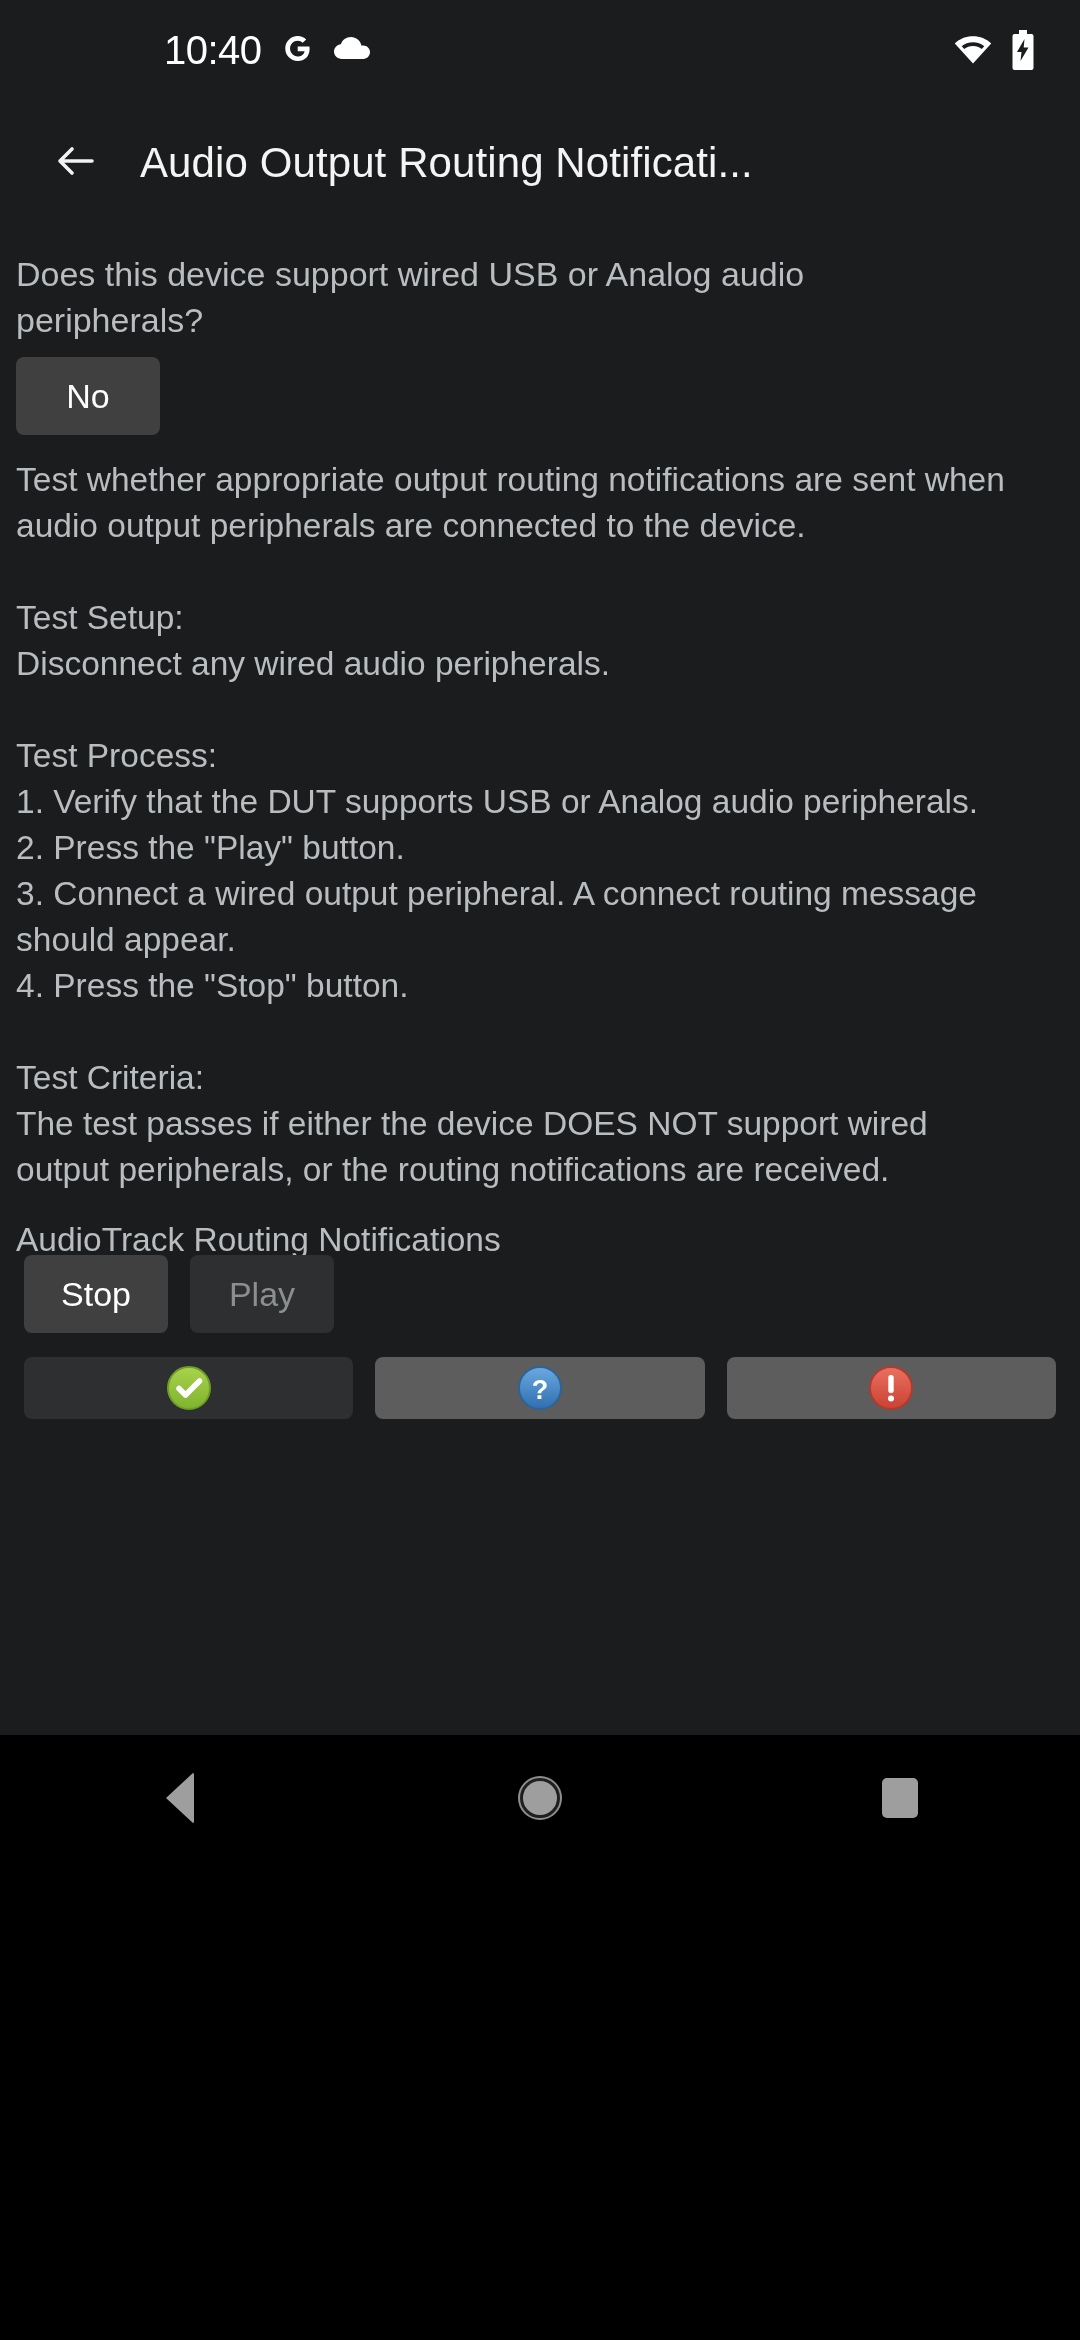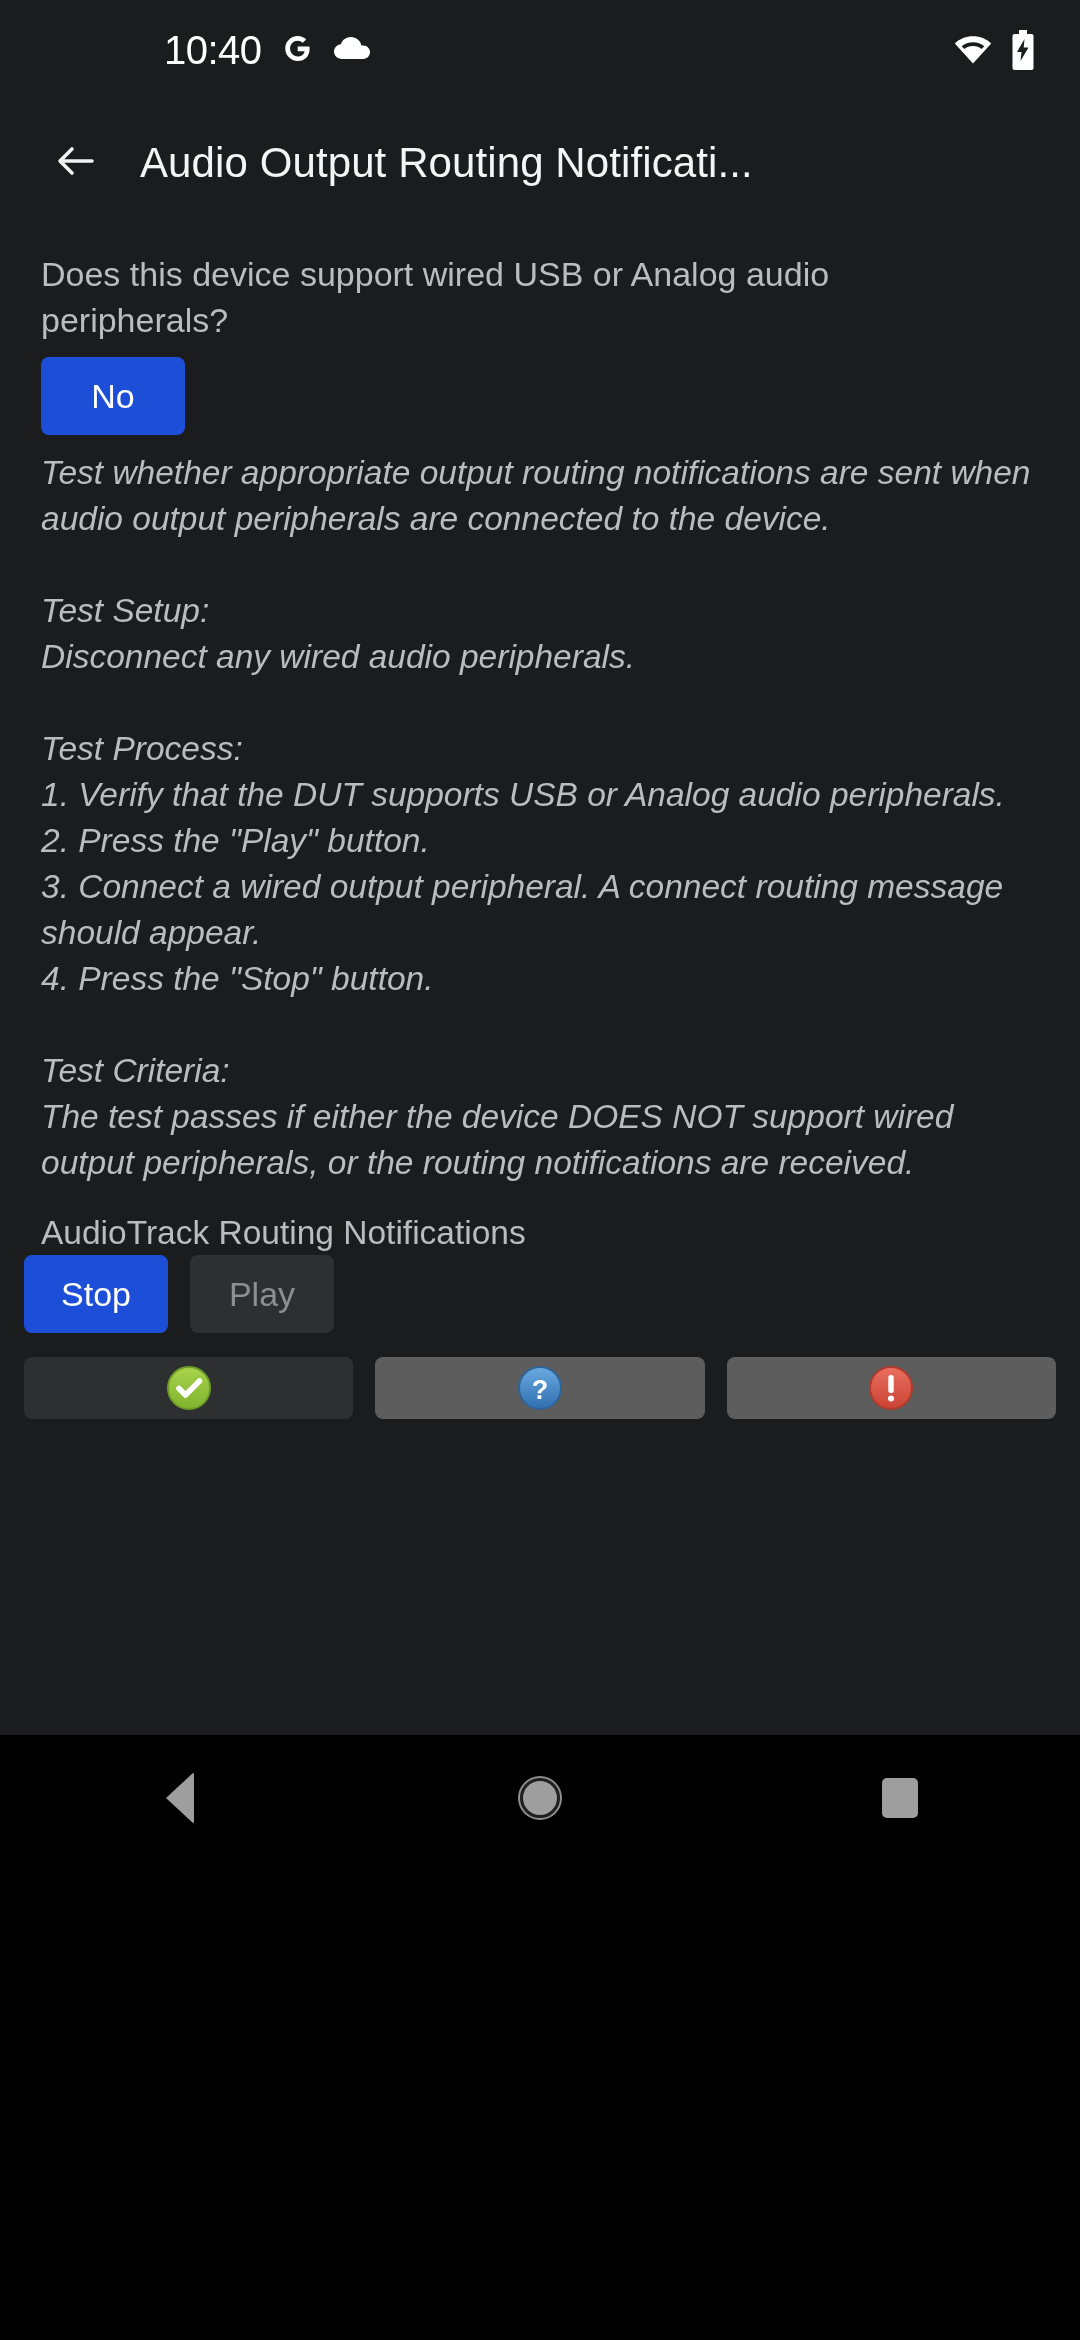--- a/index.html
+++ b/index.html
@@ -65,21 +65,21 @@
     font-weight:400;
     margin-left:36px;
     white-space:nowrap;
     overflow:hidden;
     letter-spacing:0.1px;
   }
 
   
   .content {
     flex:1 1 auto;
-    padding:0 41px;
+    padding:0 16px;
     overflow:hidden;
     position:relative;
   }
   .q-text {
     color:#b9bdc0;
     font-size:34px;
     line-height:46px;
     padding-top:26px;
     max-width:900px;
   }
@@ -89,38 +89,37 @@
     margin-top:14px;
   }
   .btn {
     border:none;
     border-radius:8px;
     min-width:144px;
     height:78px;
     padding:0 30px;
     font-size:34px;
     font-family:"Liberation Sans", sans-serif;
-    background:#1d4ed8;
+    background:#404040;
     color:#ffffff;
     cursor:pointer;
     display:flex; align-items:center; justify-content:center;
   }
   .btn.disabled {
     background:#2e2f30;
     color:#8c8f91;
     cursor:default;
   }
   .body-text {
     color:#b9bdc0;
     font-size:33.5px;
     line-height:46px;
-    margin-top:15px;
+    margin-top:22px;
     white-space:pre-wrap;
     max-width:1010px;
-    font-style:italic;
   }
   .section-label {
     color:#b9bdc0;
     font-size:33.5px;
     line-height:46px;
     margin-top:24px;
   }
 
   .playback-row {
     display:flex;

